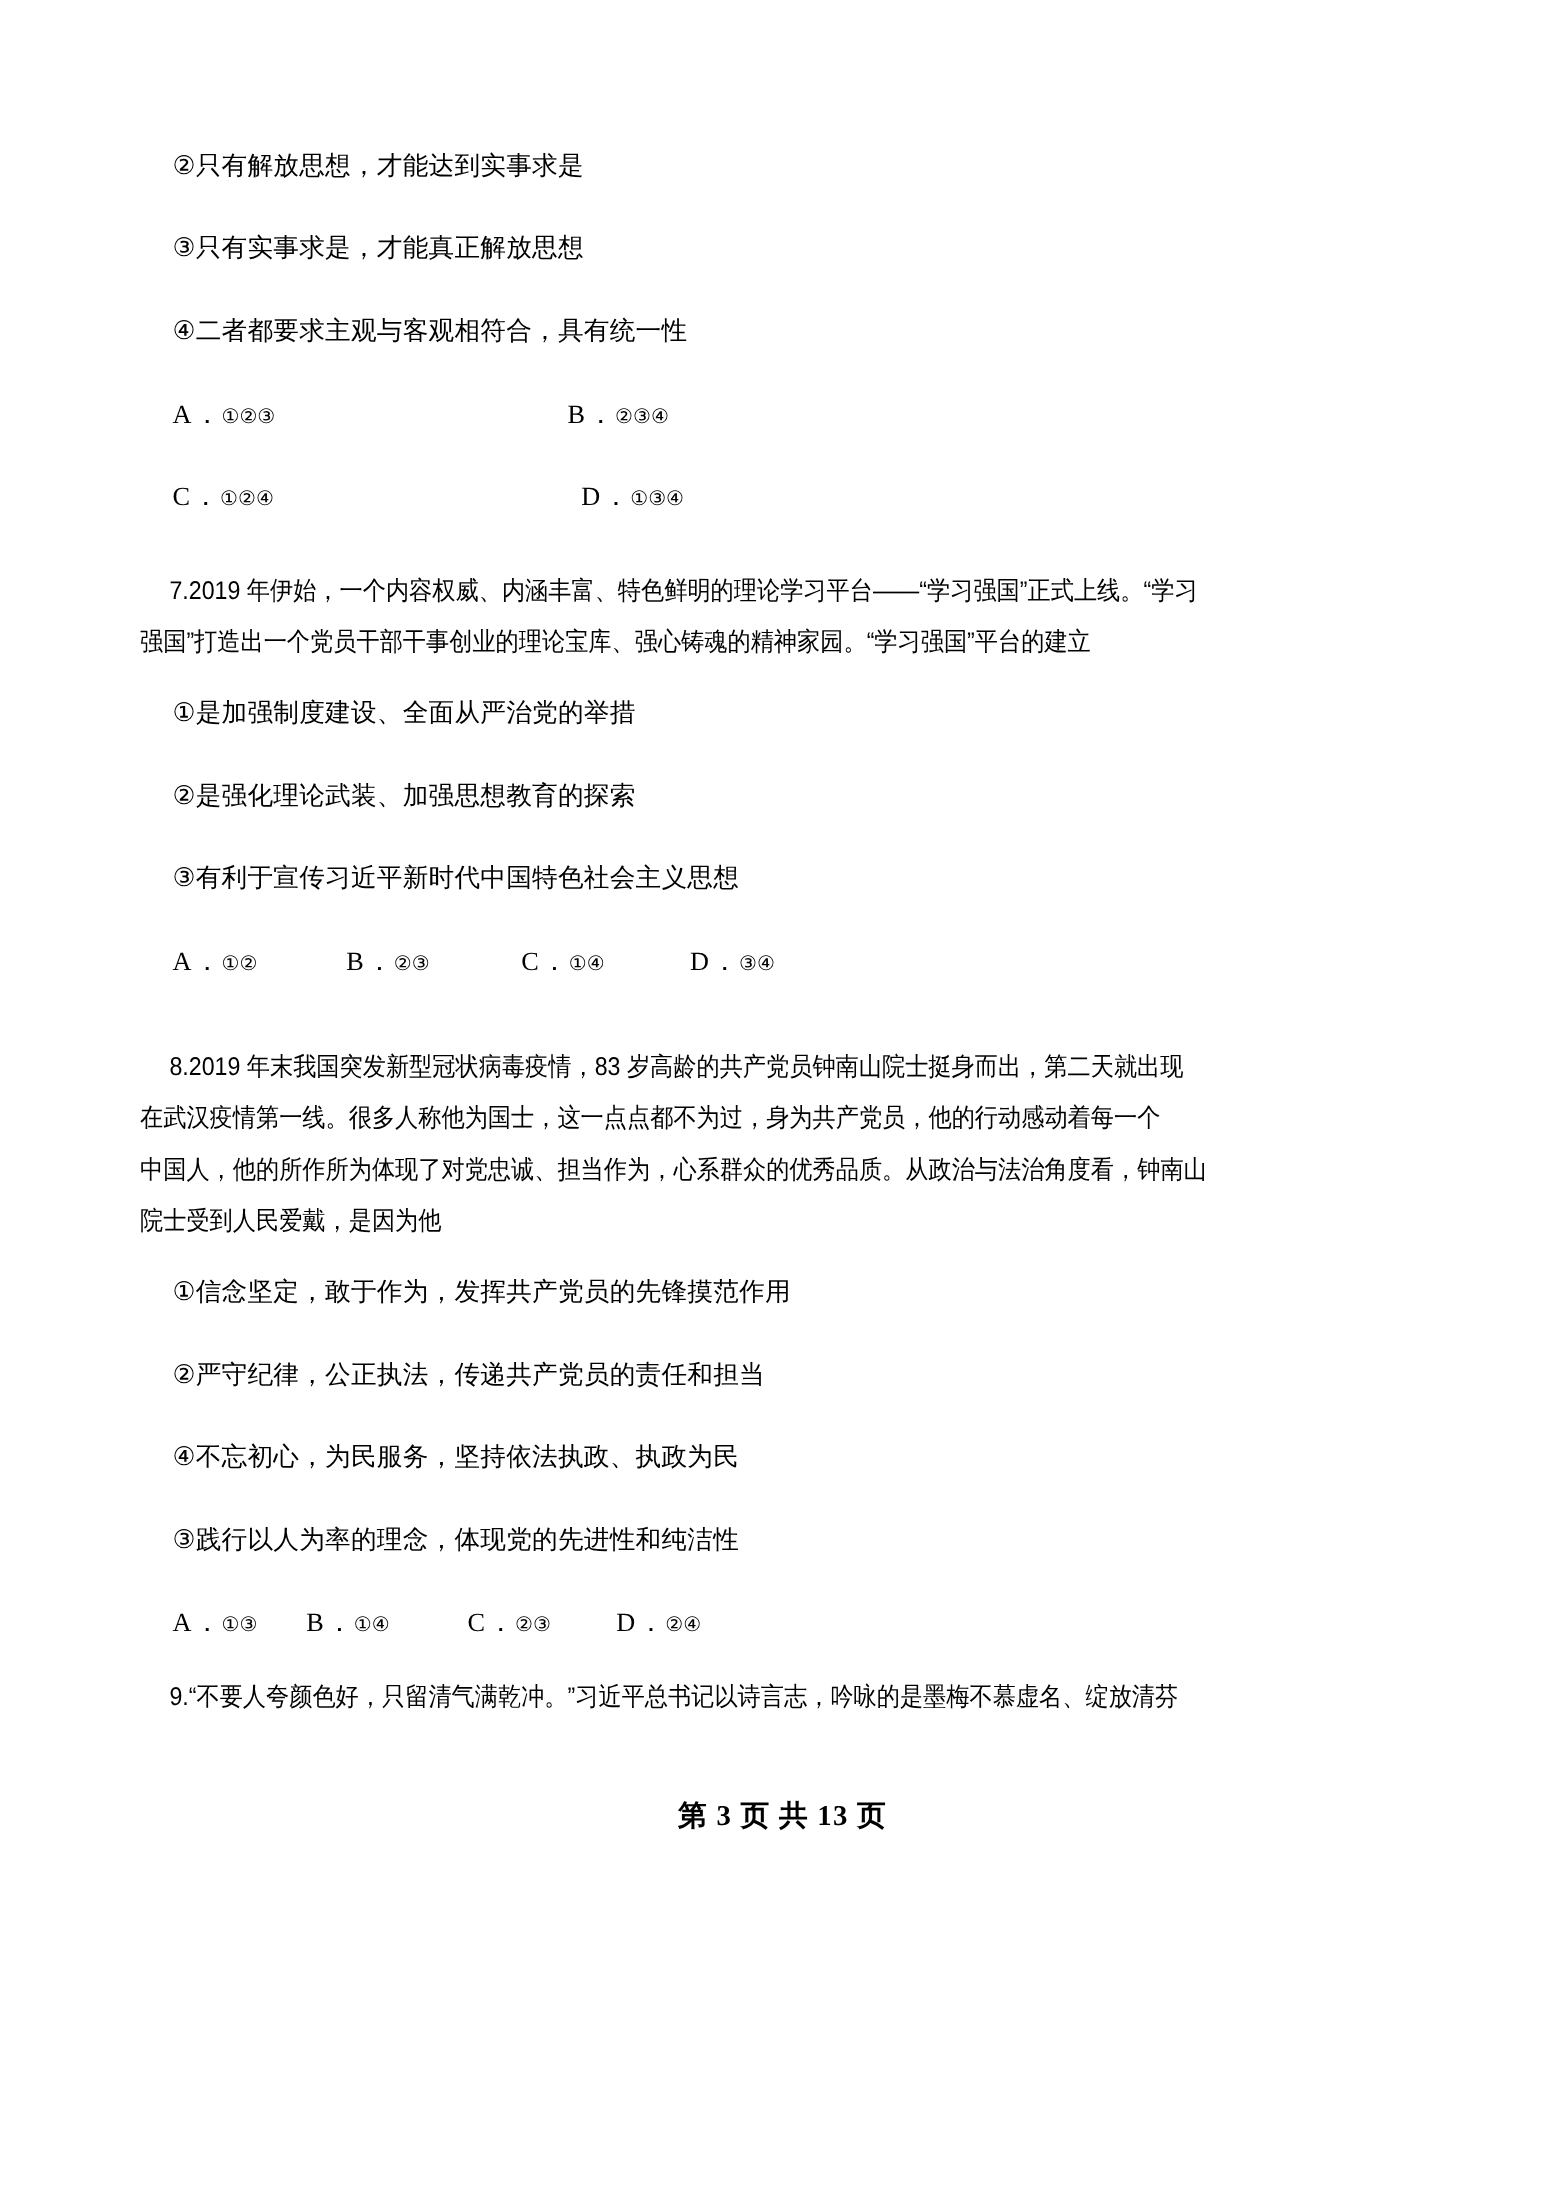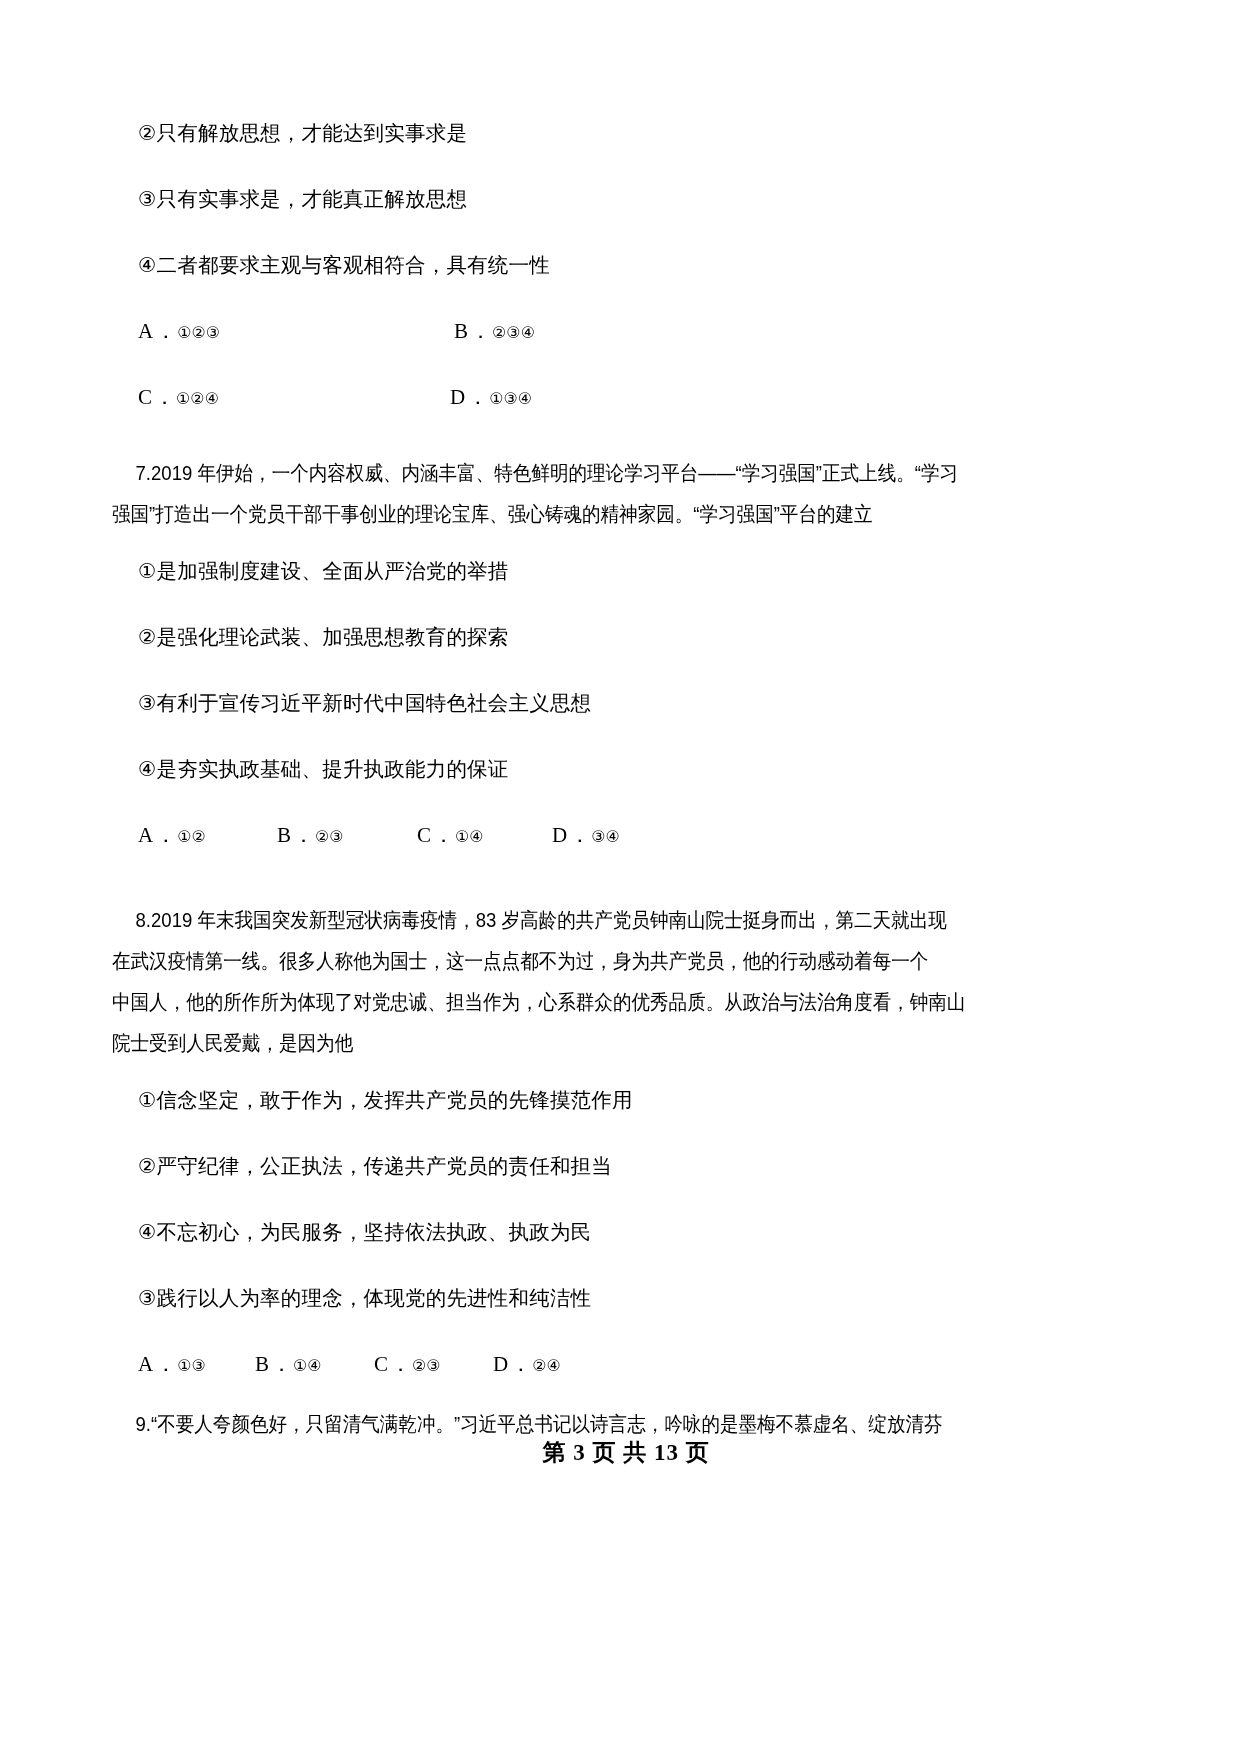--- a/index.html
+++ b/index.html
@@ -106,34 +106,33 @@
       </span>
       <span class="ans" style="left:342px;">
         <span class="lab">B</span><span class="dot">．</span><span class="circ">②③④</span>
       </span>
     </div>
 
     <div class="ans-row" style="margin-bottom:40px;">
       <span class="ans" style="left:26px;">
         <span class="lab">C</span><span class="dot">．</span><span class="circ">①②④</span>
       </span>
-      <span class="ans" style="left:338px;">
+      <span class="ans" style="left:353px;">
         <span class="lab">D</span><span class="dot">．</span><span class="circ">①③④</span>
       </span>
     </div>
 
     <div class="para" style="margin-bottom:22px;">
       <span class="l first">7.2019 年伊始，一个内容权威、内涵丰富、特色鲜明的理论学习平台——“学习强国”正式上线。“学习</span>
       <span class="l">强国”打造出一个党员干部干事创业的理论宝库、强心铸魂的精神家园。“学习强国”平台的建立</span>
     </div>
 
     <p class="opt-line">①是加强制度建设、全面从严治党的举措</p>
     <p class="opt-line">②是强化理论武装、加强思想教育的探索</p>
     <p class="opt-line">③有利于宣传习近平新时代中国特色社会主义思想</p>
-    <p class="opt-line">④是夯实执政基础、提升执政能力的保证</p>
 
     <div class="ans-row" style="margin-bottom:49px;">
       <span class="ans" style="left:26px;">
         <span class="lab">A</span><span class="dot">．</span><span class="circ">①②</span>
       </span>
       <span class="ans" style="left:165px;">
         <span class="lab">B</span><span class="dot">．</span><span class="circ">②③</span>
       </span>
       <span class="ans" style="left:305px;">
         <span class="lab">C</span><span class="dot">．</span><span class="circ">①④</span>
@@ -152,21 +151,21 @@
 
     <p class="opt-line">①信念坚定，敢于作为，发挥共产党员的先锋摸范作用</p>
     <p class="opt-line">②严守纪律，公正执法，传递共产党员的责任和担当</p>
     <p class="opt-line">④不忘初心，为民服务，坚持依法执政、执政为民</p>
     <p class="opt-line">③践行以人为率的理念，体现党的先进性和纯洁性</p>
 
     <div class="ans-row" style="margin-bottom:24px;">
       <span class="ans" style="left:26px;">
         <span class="lab">A</span><span class="dot">．</span><span class="circ">①③</span>
       </span>
-      <span class="ans" style="left:143px;">
+      <span class="ans" style="left:133px;">
         <span class="lab">B</span><span class="dot">．</span><span class="circ">①④</span>
       </span>
       <span class="ans" style="left:262px;">
         <span class="lab">C</span><span class="dot">．</span><span class="circ">②③</span>
       </span>
       <span class="ans" style="left:381px;">
         <span class="lab">D</span><span class="dot">．</span><span class="circ">②④</span>
       </span>
     </div>
 

